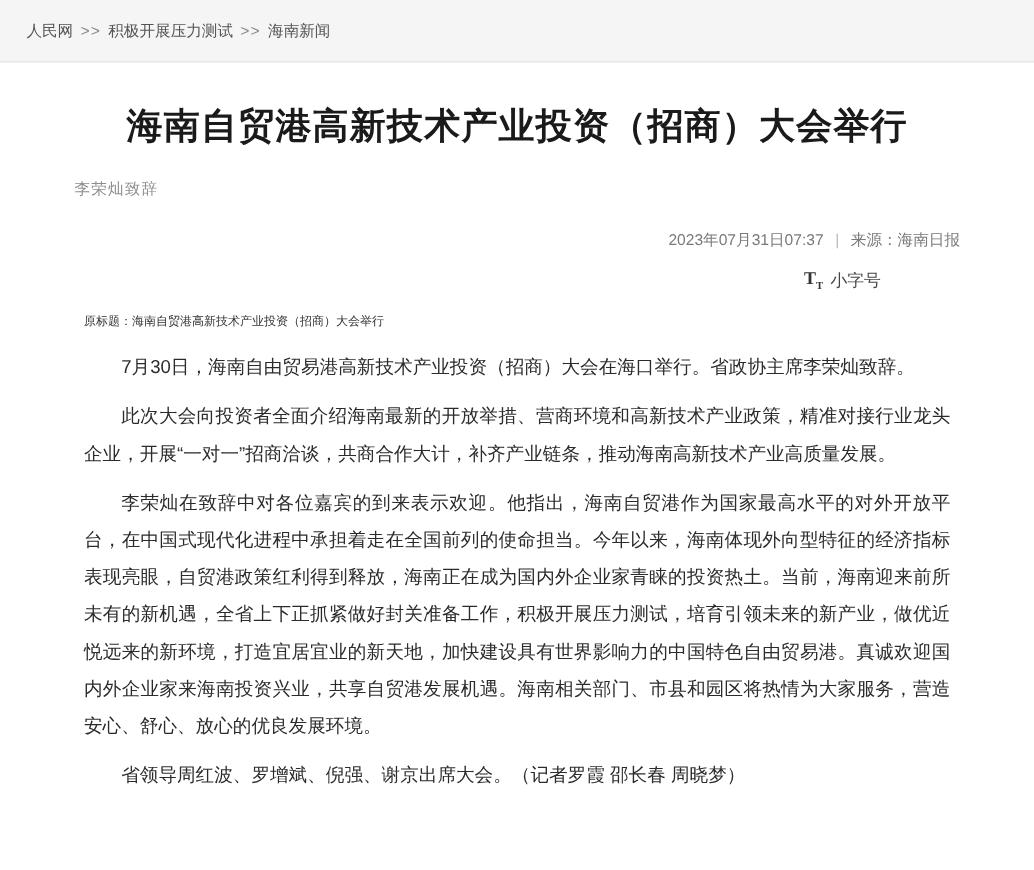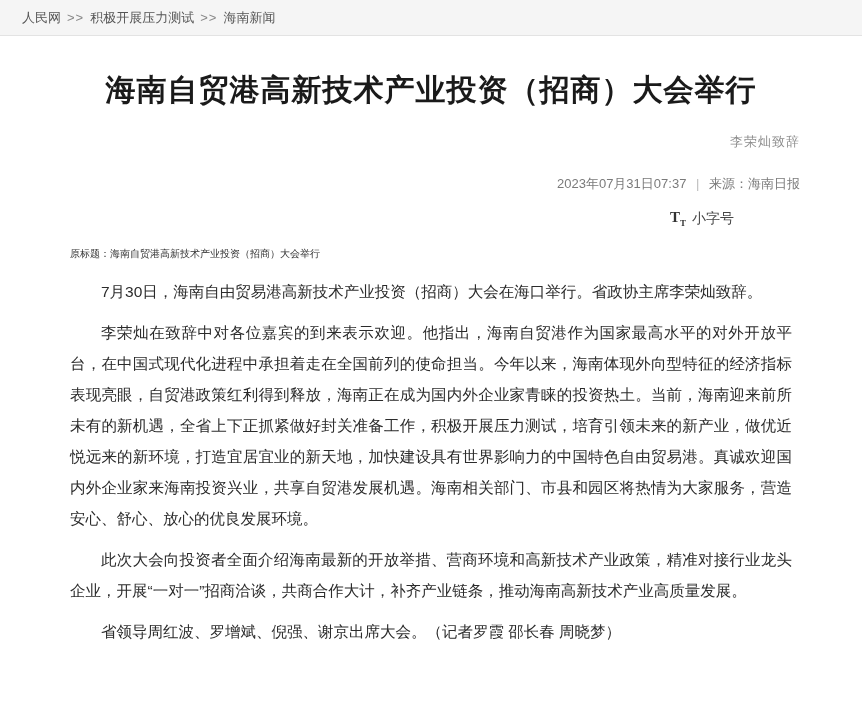--- a/index.html
+++ b/index.html
@@ -10,21 +10,21 @@
     width: 862px;
     height: 725px;
     background: #ffffff;
     font-family: "Liberation Sans", sans-serif;
     color: #222;
     overflow: hidden;
   }
 
   
   .crumb-bar {
-    height: 36px;
+    height: 52px;
     background: #f5f5f5;
     border-bottom: 1px solid #e3e3e3;
     display: flex;
     align-items: center;
     padding-left: 22px;
     box-sizing: border-box;
     font-size: 13px;
     color: #555;
   }
   .crumb-bar a,
@@ -49,21 +49,21 @@
     text-align: center;
     font-size: 30px;
     font-weight: bold;
     color: #1a1a1a;
     letter-spacing: 1px;
     margin: 34px 0 0 0;
     line-height: 1.35;
   }
 
   .subhead {
-    text-align: right;
+    text-align: left;
     font-size: 13px;
     color: #8d8d8d;
     margin-top: 22px;
     letter-spacing: 1px;
   }
 
   .meta {
     text-align: right;
     font-size: 13px;
     color: #7a7a7a;
@@ -151,18 +151,18 @@
       <span>小字号</span>
     </div>
   </div>
 
   <div class="source-line">
     <span>原标题：</span><span>海南自贸港高新技术产业投资（招商）大会举行</span>
   </div>
 
   <div class="body-text">
     <p>7月30日，海南自由贸易港高新技术产业投资（招商）大会在海口举行。省政协主席李荣灿致辞。</p>
+    <p>此次大会向投资者全面介绍海南最新的开放举措、营商环境和高新技术产业政策，精准对接行业龙头企业，开展“一对一”招商洽谈，共商合作大计，补齐产业链条，推动海南高新技术产业高质量发展。</p>
     <p>李荣灿在致辞中对各位嘉宾的到来表示欢迎。他指出，海南自贸港作为国家最高水平的对外开放平台，在中国式现代化进程中承担着走在全国前列的使命担当。今年以来，海南体现外向型特征的经济指标表现亮眼，自贸港政策红利得到释放，海南正在成为国内外企业家青睐的投资热土。当前，海南迎来前所未有的新机遇，全省上下正抓紧做好封关准备工作，积极开展压力测试，培育引领未来的新产业，做优近悦远来的新环境，打造宜居宜业的新天地，加快建设具有世界影响力的中国特色自由贸易港。真诚欢迎国内外企业家来海南投资兴业，共享自贸港发展机遇。海南相关部门、市县和园区将热情为大家服务，营造安心、舒心、放心的优良发展环境。</p>
-    <p>此次大会向投资者全面介绍海南最新的开放举措、营商环境和高新技术产业政策，精准对接行业龙头企业，开展“一对一”招商洽谈，共商合作大计，补齐产业链条，推动海南高新技术产业高质量发展。</p>
     <p>省领导周红波、罗增斌、倪强、谢京出席大会。（记者罗霞 邵长春 周晓梦）</p>
   </div>
 
 </div>
 
 </body></html>

